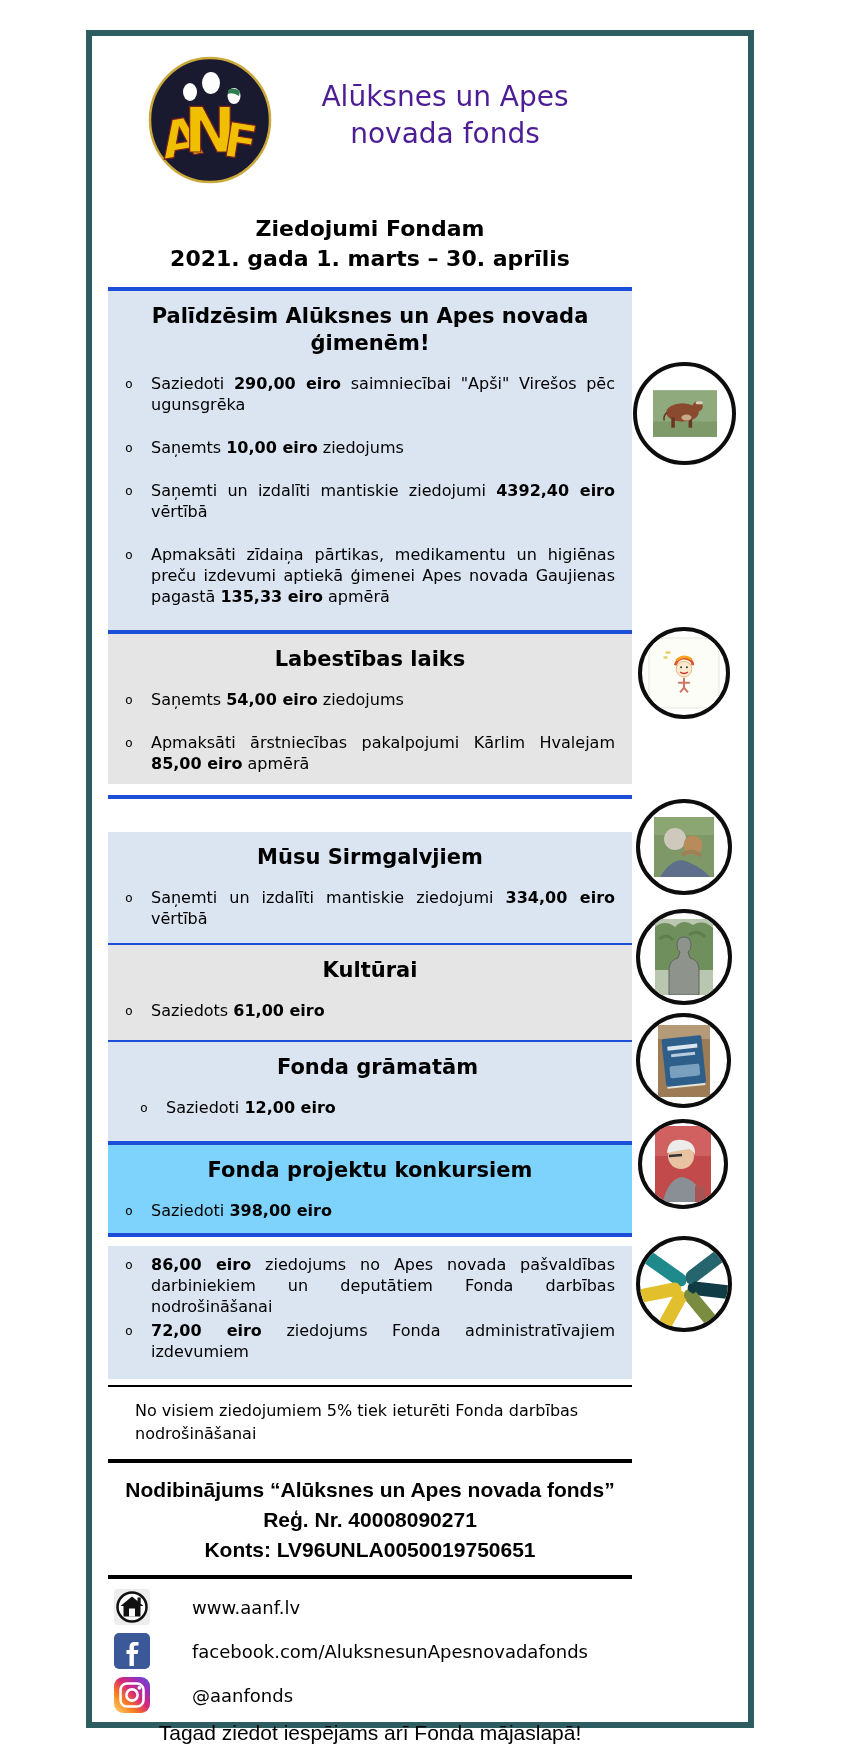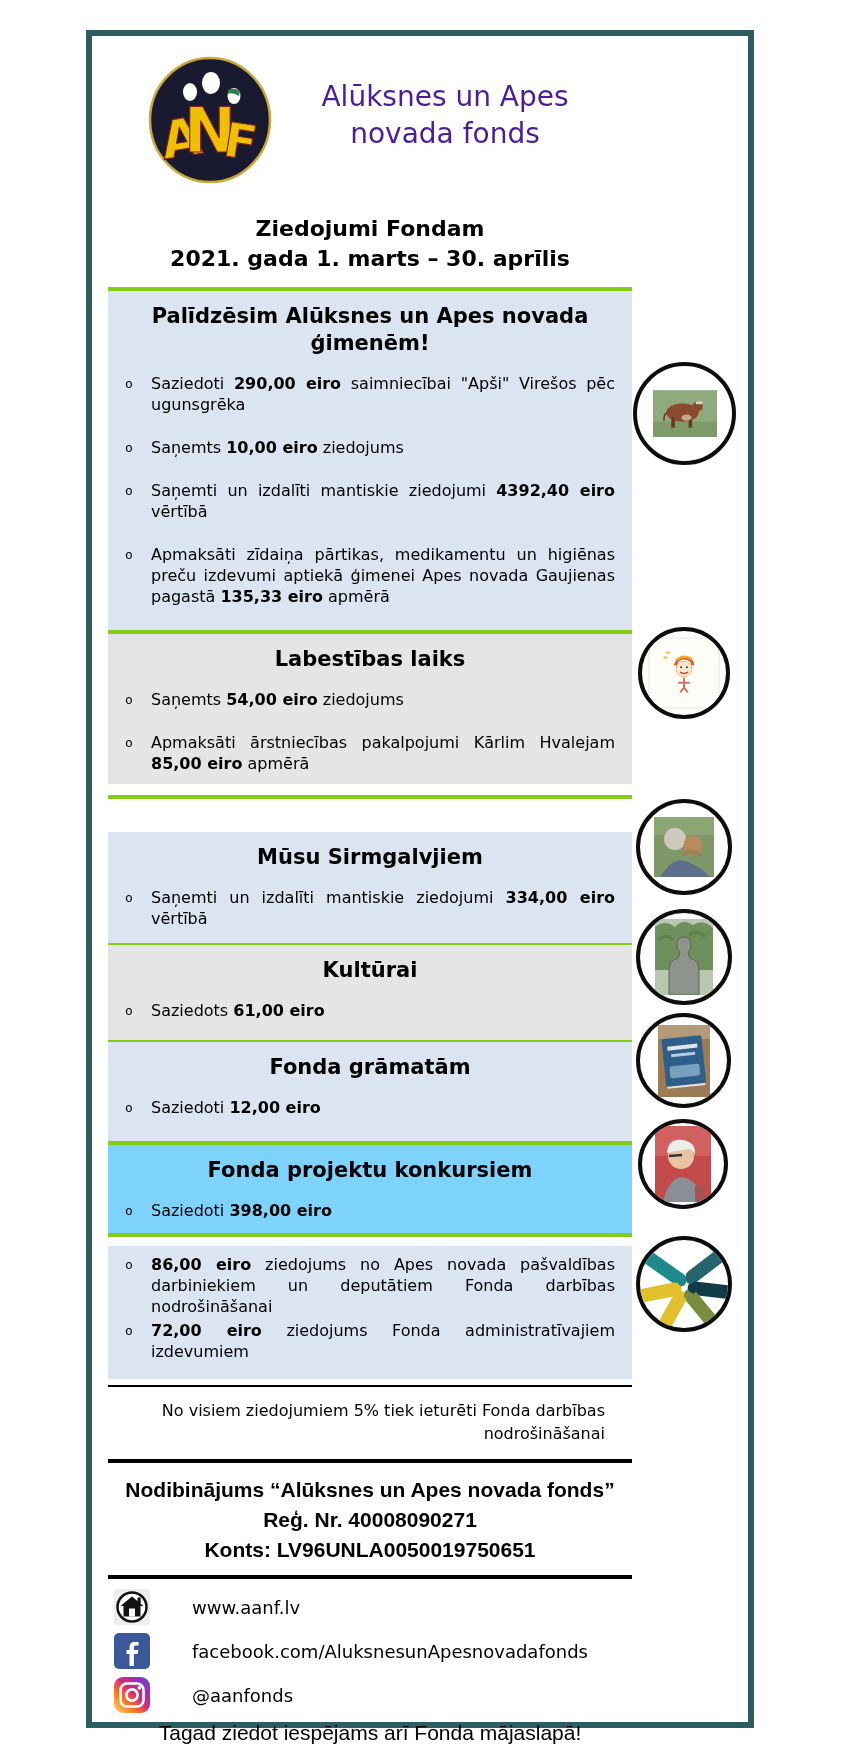--- a/index.html
+++ b/index.html
@@ -8,44 +8,44 @@
   .frame{position:absolute;box-sizing:border-box;left:86px;top:30px;width:668px;height:1698px;
          border:6px solid #2d5d60;}
   
   .logo{position:absolute;left:148px;top:56px;width:124px;height:128px;}
   .org-title{position:absolute;left:295px;top:78px;width:300px;text-align:center;
              font-size:28px;line-height:37px;color:#4c1d95;}
   
   .main{position:absolute;left:108px;top:214px;width:524px;}
   .doc-title,.doc-subtitle{text-align:center;font-weight:bold;font-size:22px;line-height:30px;}
   #sections{margin-top:13px;}
-  .sec{border-top:4px solid #84cc16;}
+  .sec{border-top:4px solid #1d4ed8;}
   .sec.rule-thin{border-top-width:2px;}
   .sec.gap-after{margin-bottom:11px;}
   .sec.gap-top .sec-bg{margin-top:9px;}
   .sec-bg{box-sizing:border-box;padding:8px 0 10px;}
   .bg-blue{background:#dbe5f1;}
   .bg-gray{background:#e5e5e5;}
   .bg-white{background:#7dd3fc;}
   .sec-1 .sec-bg{min-height:339px;}
   .sec-2 .sec-bg{min-height:150px;}
   .sec-3 .sec-bg{min-height:111px;margin-top:33px;}
   .sec-4 .sec-bg{min-height:95px;}
-  .sec-5 .sec-bg{min-height:99px;}
+  .sec-5 .sec-bg{min-height:99px;padding-left:15px;}
   .sec-6 .sec-bg{min-height:88px;}
   .sec-7 .sec-bg{min-height:133px;}
   .sec-title{font-size:21px;font-weight:bold;text-align:center;line-height:27px;margin:4px 12px 16px;}
   .bullet{display:flex;margin-bottom:22px;}
   .bullet.tight{margin-bottom:3px;}
   .bullet:last-child{margin-bottom:0;}
   .marker{flex:none;width:26px;padding-left:17px;font-family:"DejaVu Sans Mono",monospace;
           font-size:13px;line-height:21px;}
   .btext{flex:1;margin:0;padding-right:17px;font-size:16px;line-height:21px;text-align:justify;}
   .rule-thin-hr{border:none;border-top:2px solid #000;margin:6px 0 0;}
-  .note{font-size:16px;line-height:23px;text-align:right;max-width:470px;margin:12px auto 0;}
+  .note{font-size:16px;line-height:23px;text-align:left;max-width:470px;margin:12px auto 0;}
   .rule-heavy{border:none;border-top:4px solid #000;margin:14px 0 0;}
   .org-block{font-family:"Liberation Sans",sans-serif;font-weight:bold;font-size:21px;
              line-height:30px;text-align:center;padding:12px 0 10px;}
   .rule-mid{border:none;border-top:4px solid #000;margin:0;}
   .social{padding:10px 0 0 6px;}
   .social-row{display:flex;align-items:center;margin-bottom:8px;}
   .social-icon{width:36px;height:36px;flex:none;margin-right:42px;}
   .social-label{font-size:18px;}
   .cta{font-family:"Liberation Sans",sans-serif;font-weight:normal;font-size:21px;text-align:center;margin-top:0;}
   

